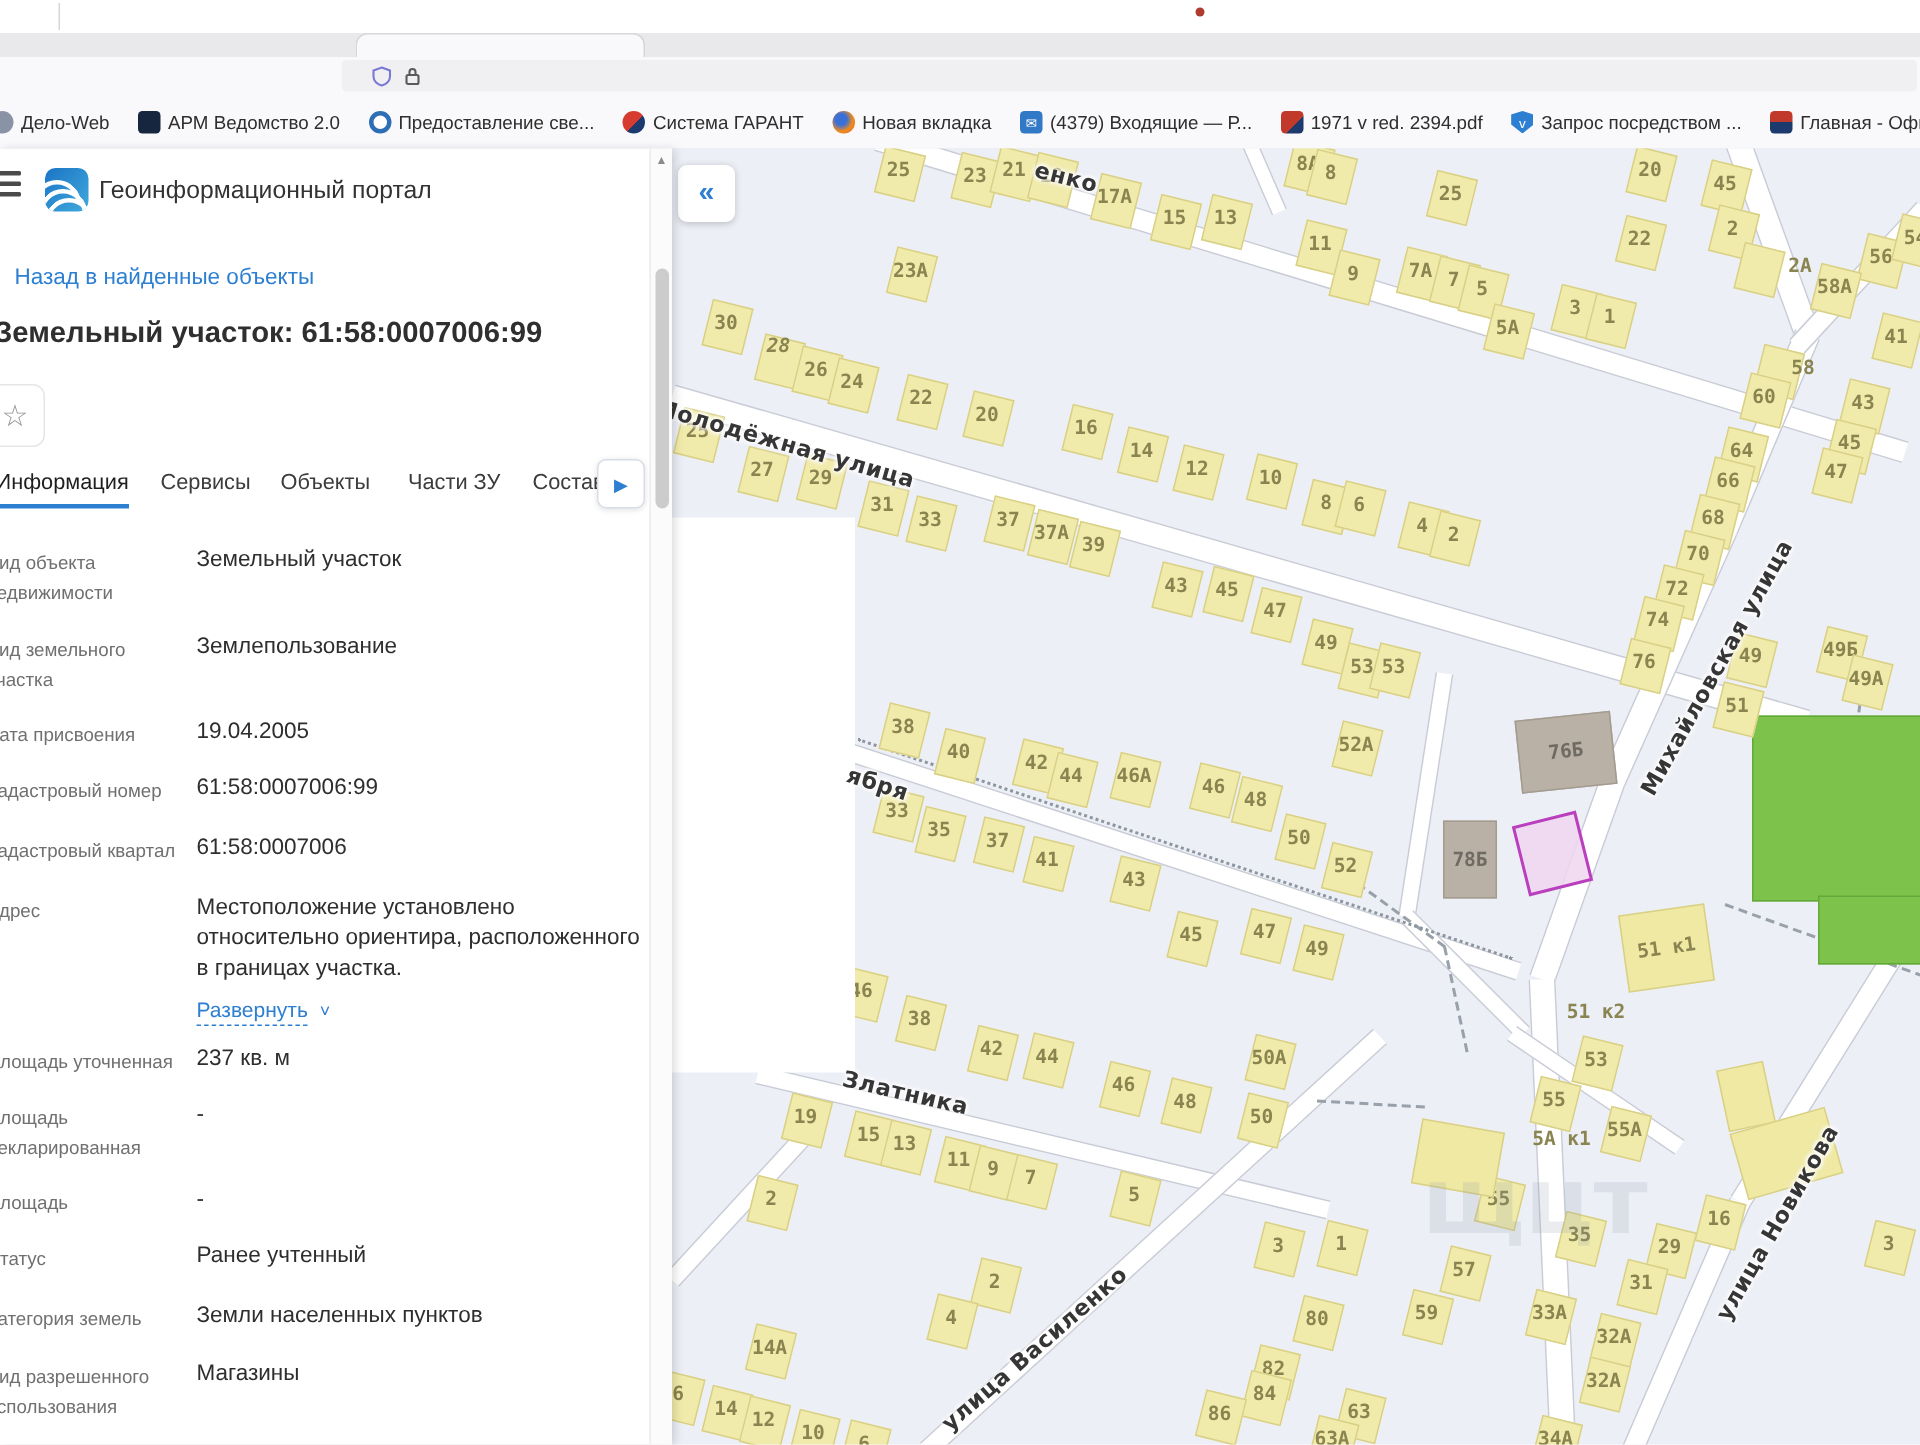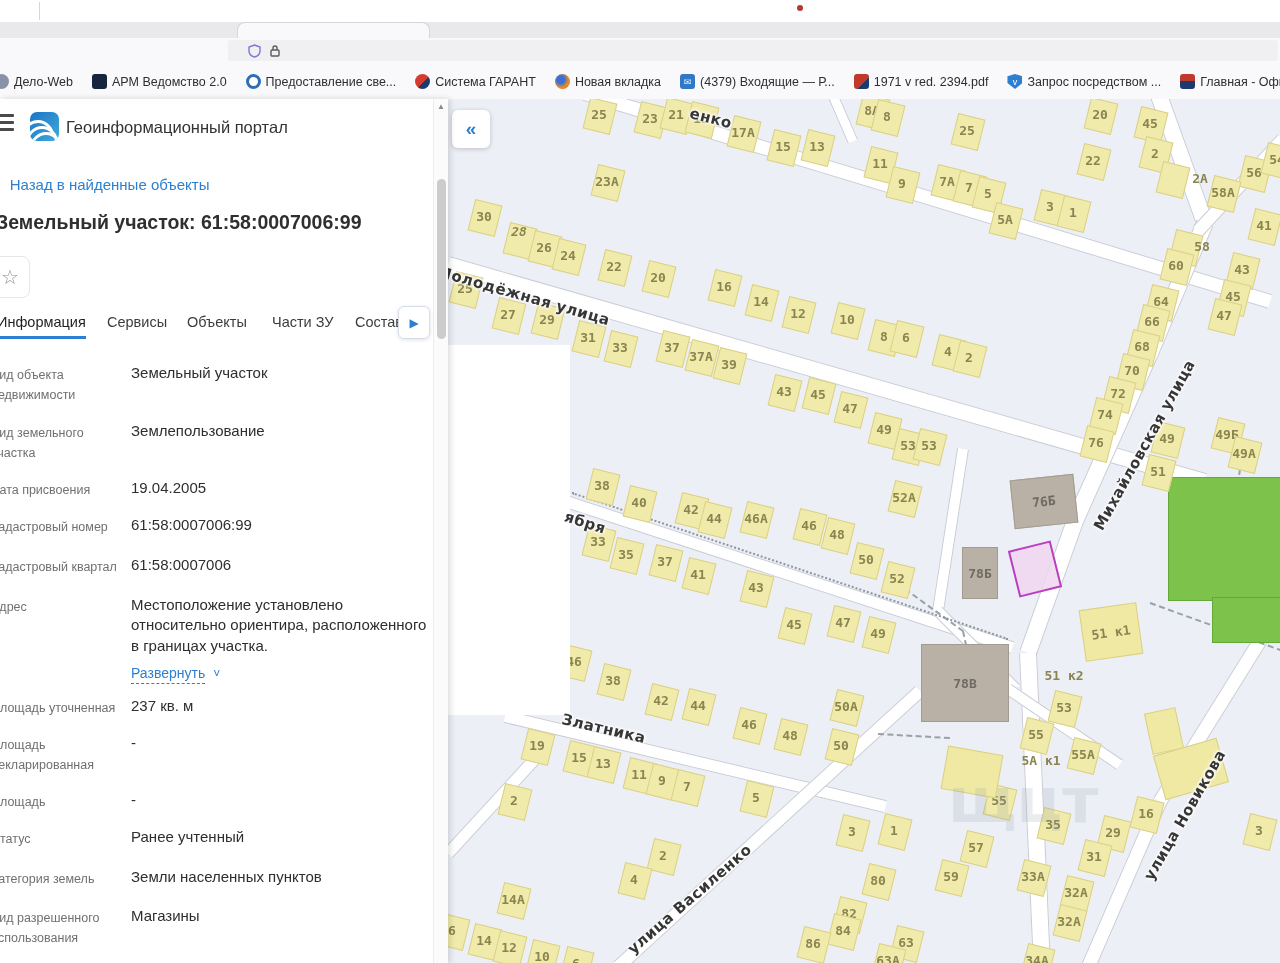--- a/index.html
+++ b/index.html
@@ -512,21 +512,20 @@
     <div class="plabel" style="left: 779px; top: 335px;">49Б</div>
     <div class="parcel" style="left: 783px; top: 340px; width: 26px; height: 30px; transform: rotate(14deg);"></div>
     <div class="plabel" style="left: 796px; top: 354px;">49А</div>
     <div class="parcel" style="left: 706px; top: 325px; width: 26px; height: 30px; transform: rotate(14deg);"></div>
     <div class="plabel" style="left: 719px; top: 339px;">49</div>
     <div class="parcel" style="left: 697px; top: 358px; width: 26px; height: 30px; transform: rotate(14deg);"></div>
     <div class="plabel" style="left: 710px; top: 372px;">51</div>
     <div class="plabel" style="left: 616px; top: 576px;">51 к2</div>
     <div class="bld bld-gray" style="left: 564px; top: 378px; width: 62px; height: 47px; transform: rotate(-6deg);">76Б</div>
     <div class="bld bld-gray" style="left: 514px; top: 448px; width: 34px; height: 50px; transform: rotate(0deg);">78Б</div>
-    <div class="bld bld-gray" style="left: 473px; top: 545px; width: 86px; height: 76px; transform: rotate(0deg);">78В</div>
     <div class="bld bld-yellow" style="left: 634px; top: 507px; width: 56px; height: 50px; transform: rotate(-8deg);">51 к1</div>
     <div class="bld bld-yellow" style="left: 700px; top: 611px; width: 30px; height: 40px; transform: rotate(-12deg);"></div>
     <div class="bld bld-yellow" style="left: 710px; top: 647px; width: 64px; height: 44px; transform: rotate(-16deg);"></div>
     <div class="bld bld-yellow" style="left: 496px; top: 651px; width: 54px; height: 42px; transform: rotate(10deg);"></div>
     <div id="selparcel" style="left: 565px; top: 446px; width: 40px; height: 44px; transform: rotate(-14deg);"></div>
     <div id="wmark" style="left: 500px; top: 665px;">щцт</div>
     <div id="tilegap" style="left: 0px; top: 246px; width: 122px; height: 370px;"></div>
     <div class="slabel" style="left: 242px; top: 5px; transform: rotate(14deg);">енко</div>
     <div class="slabel" style="left: -11px; top: 163px; transform: rotate(16deg);">Молодёжная улица</div>
     <div class="slabel" style="left: 117px; top: 408px; transform: rotate(18deg);">ября</div>

